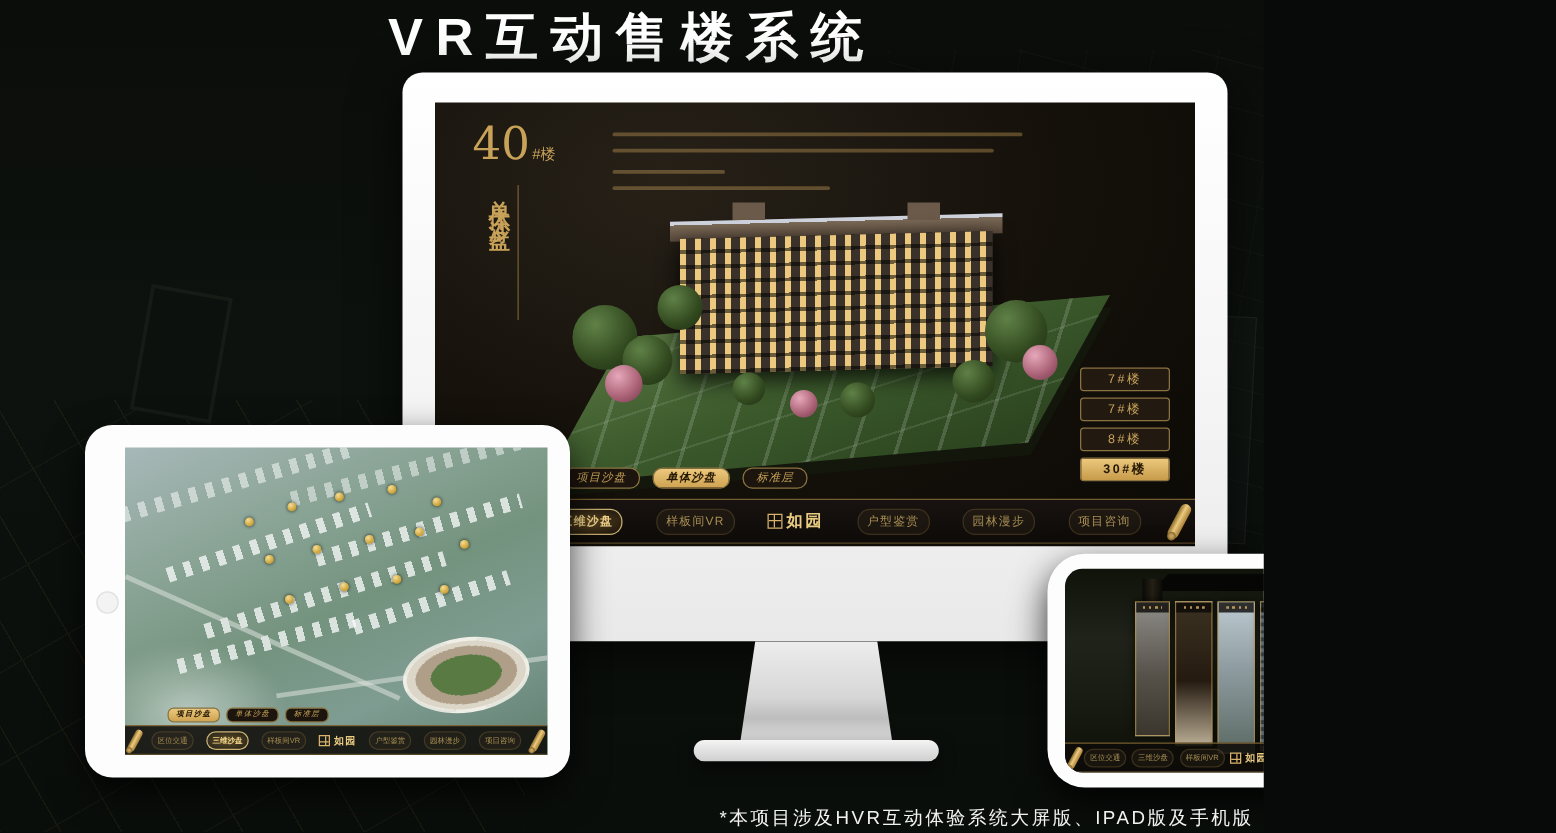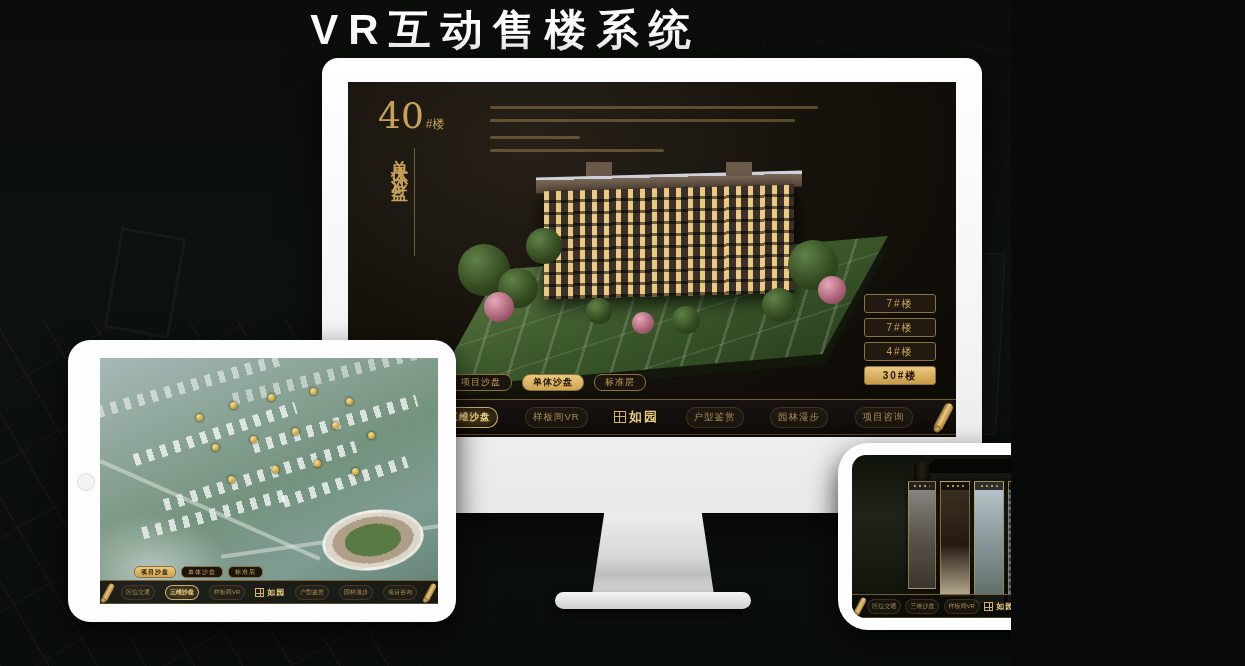--- a/index.html
+++ b/index.html
@@ -60,21 +60,21 @@
     background:radial-gradient(circle at 35% 30%,#5f8147 0%,#32491f 60%,#1d2e13 100%);}
   .tree.pink{background:radial-gradient(circle at 35% 30%,#e6a8ba 0%,#a85f74 60%,#6e3a4a 100%);}
   
   .floor-btns{position:absolute;right:20px;top:212px;display:flex;flex-direction:column;gap:5px;}
   .floor-btn{width:70px;height:17px;line-height:17px;text-align:center;font-size:10px;
     color:#caa45c;background:#221a10;border:1px solid #8a7340;border-radius:3px;letter-spacing:2px;}
   .floor-btn.active{background:linear-gradient(180deg,#ecc97e,#c79b4a);color:#241703;font-weight:bold;}
   
   .ms-tabs{position:absolute;left:102px;bottom:46px;display:flex;gap:10px;}
   .tab{height:15px;line-height:15px;padding:0 10px;font-size:9px;letter-spacing:1px;
-    color:#c7a258;background:#1c150e;border:1px solid #8a7340;border-radius:8px;}
+    color:#c7a258;background:#1c150e;border:1px solid #8a7340;border-radius:8px;font-style:italic;}
   .tab.active{background:linear-gradient(180deg,#ecc97e,#cfa351);color:#241703;font-weight:bold;}
   
   .navbar{position:absolute;left:0;right:0;bottom:2px;height:36px;
     background:linear-gradient(180deg,#181310 0%,#0d0a07 100%);
     border-top:1px solid rgba(201,161,80,.55);border-bottom:1px solid rgba(201,161,80,.35);
     display:flex;align-items:center;justify-content:space-between;padding:0 8px;box-sizing:border-box;}
   .nav-item{font-size:9.5px;letter-spacing:1px;color:#a98f54;padding:3px 7px;position:relative;
     border:1px solid rgba(160,130,70,.25);border-radius:10px;background:rgba(60,48,30,.25);}
   .nav-item.active{color:#f0d48a;border-color:rgba(240,212,138,.8);
     background:radial-gradient(ellipse at center,rgba(150,115,50,.55),rgba(60,45,20,.2));font-weight:bold;}
@@ -175,21 +175,21 @@
         <div class="tree pink" style="left:382px;top:128px;width:28px;height:28px"></div>
         <div class="tree" style="left:326px;top:140px;width:34px;height:34px"></div>
         <div class="tree" style="left:150px;top:150px;width:26px;height:26px"></div>
         <div class="tree pink" style="left:196px;top:164px;width:22px;height:22px"></div>
         <div class="tree" style="left:236px;top:158px;width:28px;height:28px"></div>
       </div>
 
       <div class="floor-btns">
         <div class="floor-btn">7#楼</div>
         <div class="floor-btn">7#楼</div>
-        <div class="floor-btn">4#楼</div>
+        <div class="floor-btn">8#楼</div>
         <div class="floor-btn active">30#楼</div>
       </div>
 
       <div class="ms-tabs">
         <div class="tab">项目沙盘</div>
         <div class="tab active">单体沙盘</div>
         <div class="tab">标准层</div>
       </div>
 
       <div class="navbar">
@@ -306,13 +306,14 @@
           <div class="scroll-icon"></div>
         </div>
       </div>
     </div>
     <div class="notch">
       <div class="speaker-slit"></div>
       <div class="camera-dot"></div>
     </div>
   </div>
 
+  <div class="footnote">*本项目涉及HVR互动体验系统大屏版、IPAD版及手机版</div>
 </div>
 
 </body></html>

